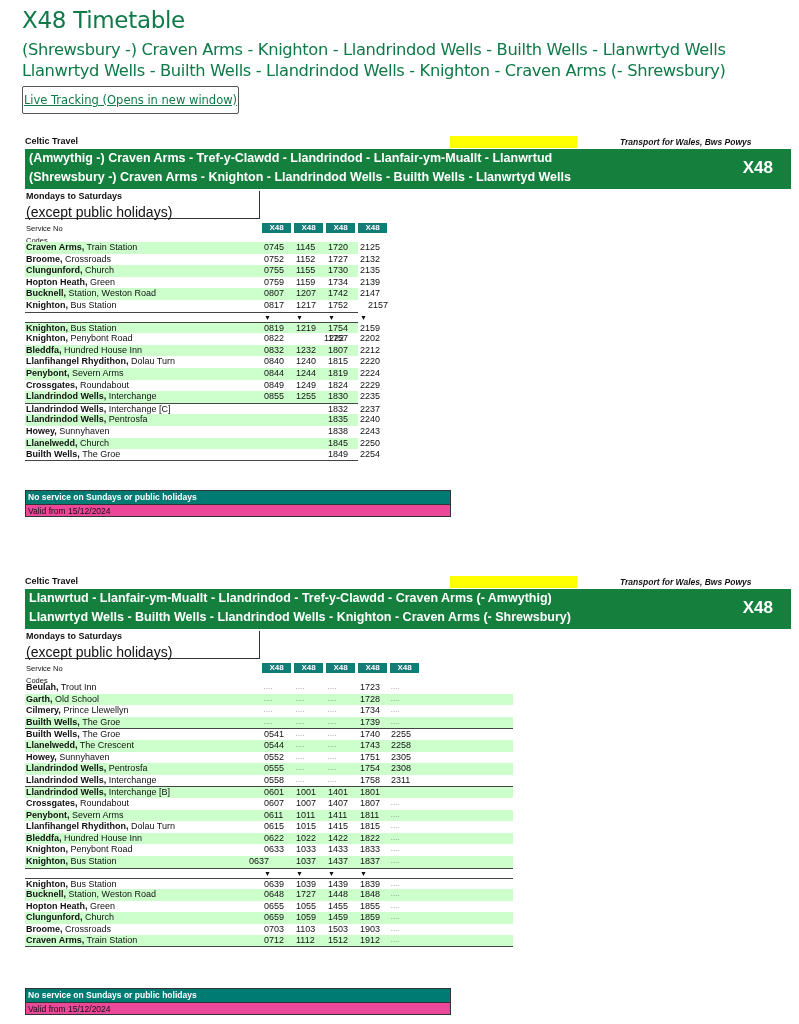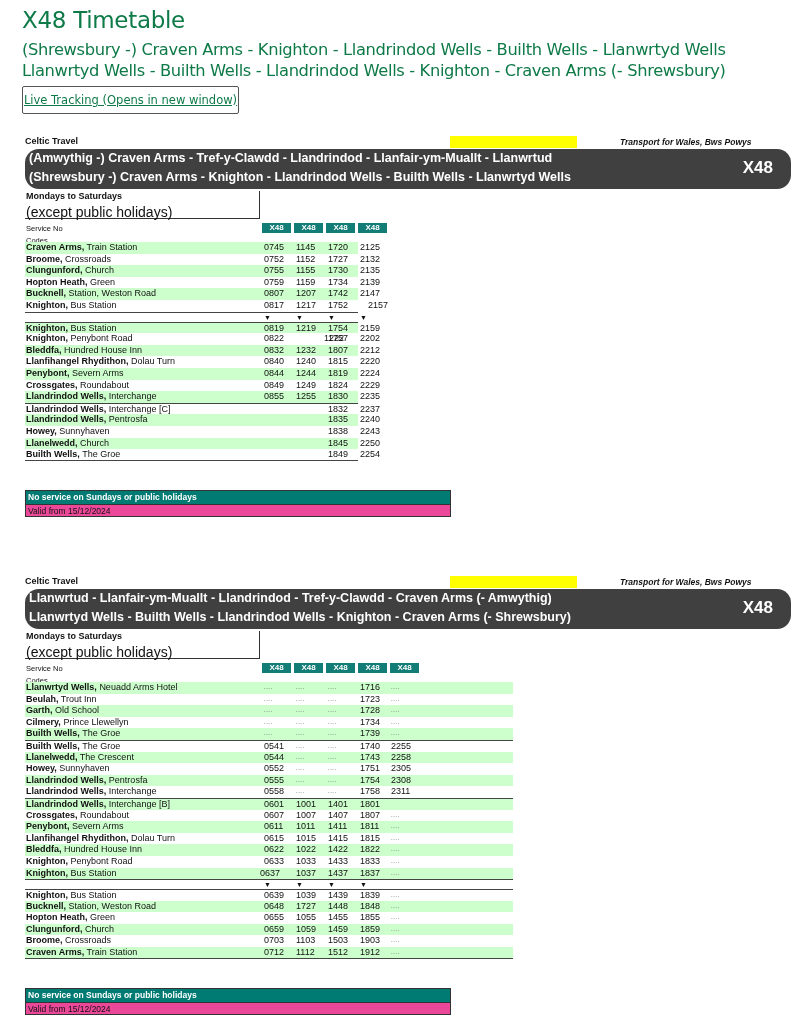--- a/index.html
+++ b/index.html
@@ -9,21 +9,21 @@
   .page-title { position: absolute; left: 22px; top: 7px; font-size: 23px; color: #0e7a48; font-family: "DejaVu Sans", sans-serif; font-weight: normal; letter-spacing: -0.3px; }
   .route-line { position: absolute; left: 22px; font-size: 16.3px; color: #0e7a48; font-family: "DejaVu Sans", sans-serif; letter-spacing: -0.35px; white-space: nowrap; }
   .route-line.l1 { top: 40px; }
   .route-line.l2 { top: 61px; }
   .live-btn { position: absolute; left: 22px; top: 86px; width: 217px; height: 28px; border: 1px solid #555; border-radius: 2px; background: #fff; display: flex; align-items: center; justify-content: center; font-size: 11.5px; color: #0e7a48; text-decoration: underline; font-family: "DejaVu Sans", sans-serif; cursor: pointer; }
 
   .tt { position: absolute; left: 25px; width: 766px; }
   .tt .operator { position: absolute; left: 0; top: 0; font-size: 9px; font-weight: bold; }
   .tt .yellow { position: absolute; left: 425px; top: 0; width: 127px; height: 12px; background: #ffff00; }
   .tt .partner { position: absolute; left: 595px; top: 1px; font-size: 8.5px; font-weight: bold; font-style: italic; }
-  .tt .banner { position: absolute; left: 0; top: 13px; width: 766px; height: 40px; background: #404040; color: #fff; border-radius: 14px; }
+  .tt .banner { position: absolute; left: 0; top: 13px; width: 766px; height: 40px; background: #15803d; color: #fff; }
   .tt .banner .b1, .tt .banner .b2 { position: absolute; left: 4px; font-size: 12.5px; font-weight: bold; white-space: nowrap; }
   .tt .banner .b1 { top: 2px; }
   .tt .banner .b2 { top: 21px; }
   .tt .banner .svc { position: absolute; right: 18px; top: 9px; font-size: 17px; font-weight: bold; }
   .tt .days { position: absolute; left: 0; top: 55px; width: 235px; height: 28px; border: 1px solid #333; border-left: none; border-top: none; }
   .tt .days .d1 { position: absolute; left: 1px; top: 0; font-size: 9px; font-weight: bold; }
   .tt .days .d2 { position: absolute; left: 1px; top: 13px; font-size: 14px; }
   .tt .svclabel { position: absolute; left: 1px; top: 88px; font-size: 7.5px; }
   .tt .codeslabel { position: absolute; left: 1px; top: 100px; font-size: 7.5px; }
   .tt .svcbadges { position: absolute; top: 87px; left: 237px; display: flex; gap: 3px; }
@@ -228,28 +228,20 @@
   <div class="svclabel">Service No</div>
   <div class="codeslabel">Codes</div>
   <div class="svcbadges">
       <div class="svcbadge">X48</div>
       <div class="svcbadge">X48</div>
       <div class="svcbadge">X48</div>
       <div class="svcbadge">X48</div>
       <div class="svcbadge">X48</div>
     </div>
   <div class="rows" style="top:106px; width:488px;">
-      <div class="row alt">
-        <span class="stop"><b>Llanwrtyd Wells,</b> <span>Neuadd Arms Hotel</span></span>
-        <span class="t dots" style="left: 239px;">....</span>
-        <span class="t dots" style="left: 271px;">....</span>
-        <span class="t dots" style="left: 303px;">....</span>
-        <span class="t" style="left: 335px;">1716</span>
-        <span class="t dots" style="left: 366px;">....</span>
-      </div>
       <div class="row">
         <span class="stop"><b>Beulah,</b> <span>Trout Inn</span></span>
         <span class="t dots" style="left: 239px;">....</span>
         <span class="t dots" style="left: 271px;">....</span>
         <span class="t dots" style="left: 303px;">....</span>
         <span class="t" style="left: 335px;">1723</span>
         <span class="t dots" style="left: 366px;">....</span>
       </div>
       <div class="row alt">
         <span class="stop"><b>Garth,</b> <span>Old School</span></span>
@@ -358,21 +350,21 @@
       <div class="row">
         <span class="stop"><b>Knighton,</b> <span>Penybont Road</span></span>
         <span class="t" style="left: 239px;">0633</span>
         <span class="t" style="left: 271px;">1033</span>
         <span class="t" style="left: 303px;">1433</span>
         <span class="t" style="left: 335px;">1833</span>
         <span class="t dots" style="left: 366px;">....</span>
       </div>
       <div class="row alt">
         <span class="stop"><b>Knighton,</b> <span>Bus Station</span></span>
-        <span class="t" style="left: 235px;">0637</span>
+        <span class="t" style="left: 224px;">0637</span>
         <span class="t" style="left: 271px;">1037</span>
         <span class="t" style="left: 303px;">1437</span>
         <span class="t" style="left: 335px;">1837</span>
         <span class="t dots" style="left: 366px;">....</span>
       </div>
       <div class="row arrow sep" style="background: rgb(255, 255, 255);">
         <span class="t" style="left: 239px;">▼</span>
         <span class="t" style="left: 271px;">▼</span>
         <span class="t" style="left: 303px;">▼</span>
         <span class="t" style="left: 335px;">▼</span>

